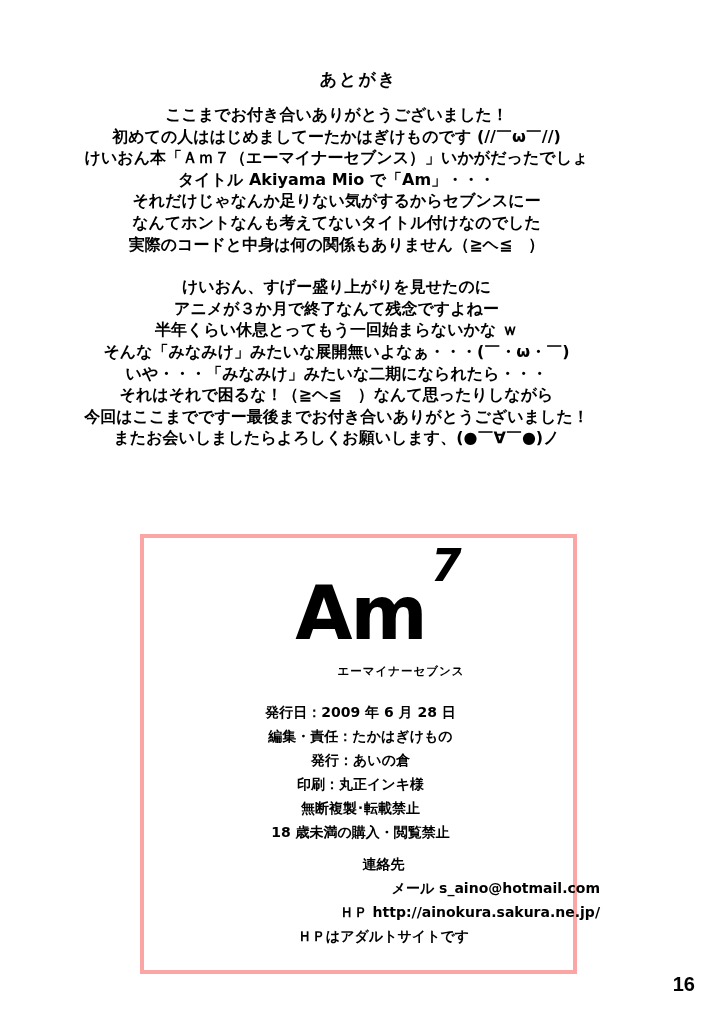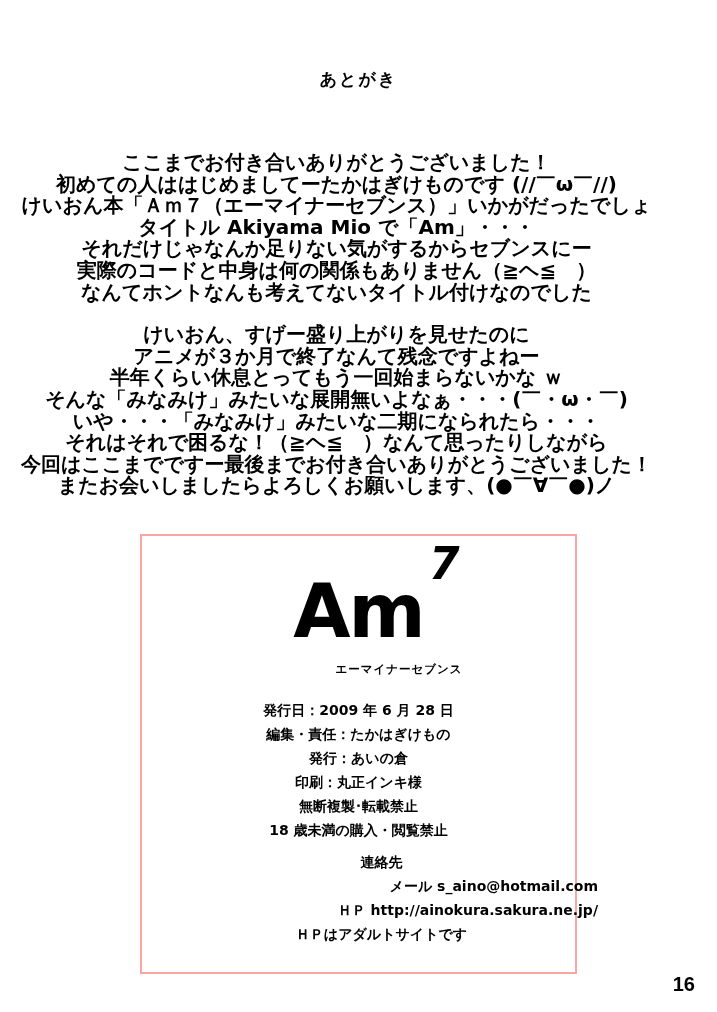--- a/index.html
+++ b/index.html
@@ -32,39 +32,38 @@
     font-size: 17px;
     font-weight: bold;
     letter-spacing: 2px;
   }
   .afterword-body {
     position: absolute;
     top: 104px;
     left: 0;
     width: 673px;
     text-align: center;
-    font-size: 20px;
+    font-size: 16px;
     line-height: 21.6px;
     font-weight: bold;
-    margin-top: 48px;
   }
   .afterword-body .line {
     white-space: nowrap;
   }
   .afterword-body .spacer {
     height: 21px;
   }
 
   .colophon-box {
     position: absolute;
     left: 140px;
     top: 534px;
     width: 437px;
     height: 440px;
-    border: 2px solid #fca5a5;
+    border: 4px solid #fca5a5;
     box-sizing: border-box;
     background: #ffffff;
   }
 
   .logo-wrap {
     position: absolute;
     left: 0;
     top: 36px;
     width: 433px;
     text-align: center;
@@ -139,22 +138,22 @@
 <div class="page">
 
   <div class="afterword-title">あとがき</div>
 
   <div class="afterword-body">
     <div class="line">ここまでお付き合いありがとうございました！</div>
     <div class="line">初めての人ははじめましてーたかはぎけものです (//￣ω￣//)</div>
     <div class="line">けいおん本「Ａｍ７（エーマイナーセブンス）」いかがだったでしょ</div>
     <div class="line">タイトル Akiyama Mio で「Am」・・・</div>
     <div class="line">それだけじゃなんか足りない気がするからセブンスにー</div>
+    <div class="line">なんてホントなんも考えてないタイトル付けなのでした</div>
     <div class="line">実際のコードと中身は何の関係もありません（≧ヘ≦　）</div>
-    <div class="line">なんてホントなんも考えてないタイトル付けなのでした</div>
     <div class="spacer"></div>
     <div class="line">けいおん、すげー盛り上がりを見せたのに</div>
     <div class="line">アニメが３か月で終了なんて残念ですよねー</div>
     <div class="line">半年くらい休息とってもう一回始まらないかな ｗ</div>
     <div class="line">そんな「みなみけ」みたいな展開無いよなぁ・・・(￣・ω・￣)</div>
     <div class="line">いや・・・「みなみけ」みたいな二期になられたら・・・</div>
     <div class="line">それはそれで困るな！（≧ヘ≦　）なんて思ったりしながら</div>
     <div class="line">今回はここまでですー最後までお付き合いありがとうございました！</div>
     <div class="line">またお会いしましたらよろしくお願いします、(●￣∀￣●)ノ</div>
   </div>

